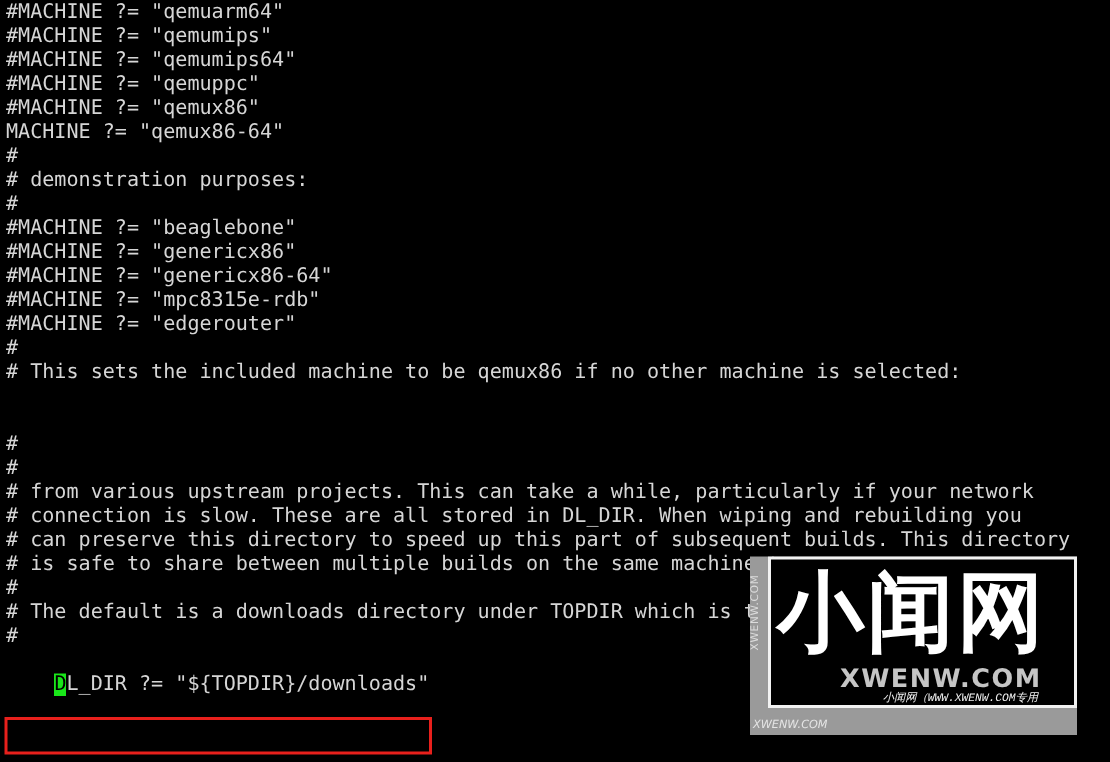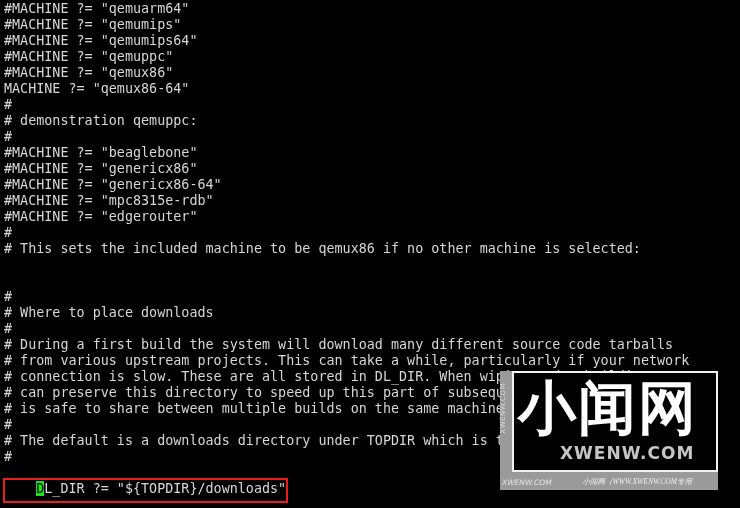--- a/index.html
+++ b/index.html
@@ -124,55 +124,53 @@
     bottom: 3px;
     font-family: "DejaVu Sans", sans-serif;
     font-size: 7.5px;
     font-style: italic;
     color: #e4e4e4;
     white-space: nowrap;
   }
   #wm-foot-right {
     position: absolute;
     right: 4px;
-    bottom: 3px;
-    font-family: Liberation Serif, serif;
+    bottom: 20px;
+    font-family: Liberation Mono, monospace;
     font-size: 7.5px;
     font-style: italic;
     color: #efefef;
     white-space: nowrap;
   }
 </style>
 </head>
 <body>
 
 <div id="terminal">
   <div id="terminal-lines">
       <div class="line">#MACHINE ?= "qemuarm64"</div>
       <div class="line">#MACHINE ?= "qemumips"</div>
       <div class="line">#MACHINE ?= "qemumips64"</div>
       <div class="line">#MACHINE ?= "qemuppc"</div>
       <div class="line">#MACHINE ?= "qemux86"</div>
       <div class="line">MACHINE ?= "qemux86-64"</div>
       <div class="line">#</div>
-      <div class="line"># demonstration qemuppc:</div>
+      <div class="line"># demonstration purposes:</div>
       <div class="line">#</div>
       <div class="line">#MACHINE ?= "beaglebone"</div>
       <div class="line">#MACHINE ?= "genericx86"</div>
       <div class="line">#MACHINE ?= "genericx86-64"</div>
       <div class="line">#MACHINE ?= "mpc8315e-rdb"</div>
       <div class="line">#MACHINE ?= "edgerouter"</div>
       <div class="line">#</div>
       <div class="line"># This sets the included machine to be qemux86 if no other machine is selected:</div>
       <div class="line blank"></div>
       <div class="line blank"></div>
       <div class="line">#</div>
-      <div class="line"># Where to place downloads</div>
       <div class="line">#</div>
-      <div class="line"># During a first build the system will download many different source code tarballs</div>
       <div class="line"># from various upstream projects. This can take a while, particularly if your network</div>
       <div class="line"># connection is slow. These are all stored in DL_DIR. When wiping and rebuilding you</div>
       <div class="line"># can preserve this directory to speed up this part of subsequent builds. This directory</div>
       <div class="line"># is safe to share between multiple builds on the same machine too.</div>
       <div class="line">#</div>
       <div class="line"># The default is a downloads directory under TOPDIR which is the build directory.</div>
       <div class="line">#</div>
     </div>
 
   <div class="line">

